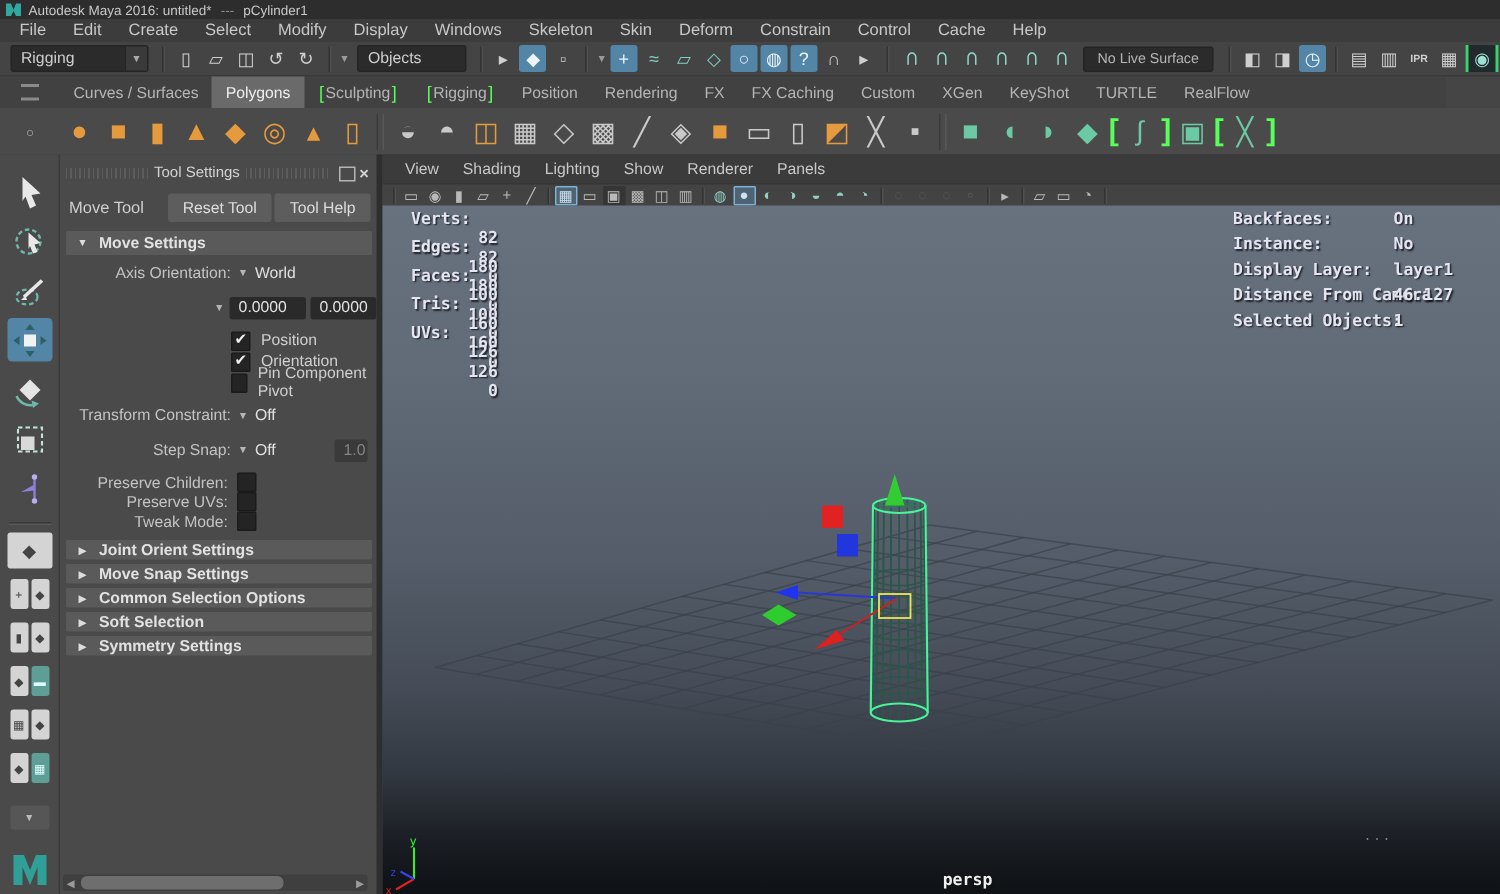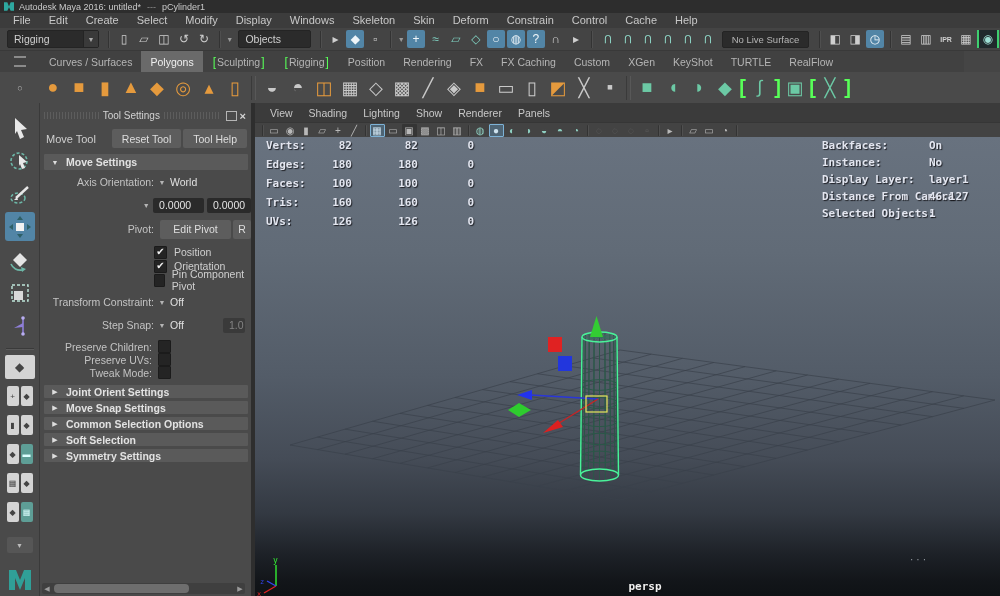--- a/index.html
+++ b/index.html
@@ -123,21 +123,21 @@
   .vicon.disabled{color:#666;}
   .vicon.sep{width:1px;height:11px;background:#333;font-size:0;margin:0 3px;box-shadow:1px 0 0 #505050;}
   #scene{position:absolute;left:0;top:34px;width:745px;height:459px;
          background:linear-gradient(180deg,#68727f 0%,#616b77 25%,#535c68 52%,#454c57 70%,#333942 82%,#1d2127 91%,#121519 97%,#0f1215 100%);overflow:hidden;}
   #scene svg{position:absolute;left:0;top:0;}
 
   
   .hud{position:absolute;font-family:"DejaVu Sans Mono",monospace;font-weight:bold;font-size:11px;
        color:#e3e6f0;text-shadow:1px 1px 1px rgba(20,20,25,.85);}
   #hud-left{left:11px;top:2px;}
-  #hud-left .hudrow{display:flex;height:19px;align-items:flex-start;}
+  #hud-left .hudrow{display:flex;height:19px;align-items:flex-end;flex-direction:column;}
   #hud-left .hl{width:58px;}
   #hud-left .hc1{width:28px;text-align:right;}
   #hud-left .hc2{width:66px;text-align:right;}
   #hud-left .hc3{width:56px;text-align:right;}
   #hud-right{left:567px;top:2px;width:176px;}
   #hud-right .hudrow{position:relative;height:17px;display:block;white-space:nowrap;}
   #hud-right .hv{position:absolute;left:107px;top:0;}
   #persp-label{position:absolute;left:340px;top:443px;width:100px;text-align:center;
                font-family:"DejaVu Sans Mono",monospace;font-weight:bold;font-size:11px;color:#f0f0f0;text-shadow:1px 1px 1px #111;}
   #hud-dots{position:absolute;left:655px;top:417px;color:#9aa0a8;font-size:10px;letter-spacing:3px;}
@@ -460,25 +460,20 @@
     <div class="tsrow">
       <span class="tslabel">Axis Orientation:</span>
       <span class="tscaret">▼</span>
       <span class="tsval">World</span>
     </div>
     <div class="tsrow">
       <span style="width:108px"></span>
       <span class="tscaret">▼</span>
       <span class="tsfield" style="width:52px">0.0000</span>
       <span class="tsfield" style="width:44px;margin-left:3px;overflow:hidden">0.0000</span>
-    </div>
-    <div class="tsrow" style="height:18px">
-      <span class="tslabel">Pivot:</span>
-      <span class="tsbtn" style="flex:1;margin-left:6px">Edit Pivot</span>
-      <span class="tsbtn" style="width:10px;padding:0 4px;overflow:hidden">R</span>
     </div>
     <div>
 
     <div class="cb-row checked">
           <span class="cb">
             <span class="checkmark">✔</span>
           </span>
           <span class="cb-label">Position</span>
         </div>
         <div class="cb-row checked">

